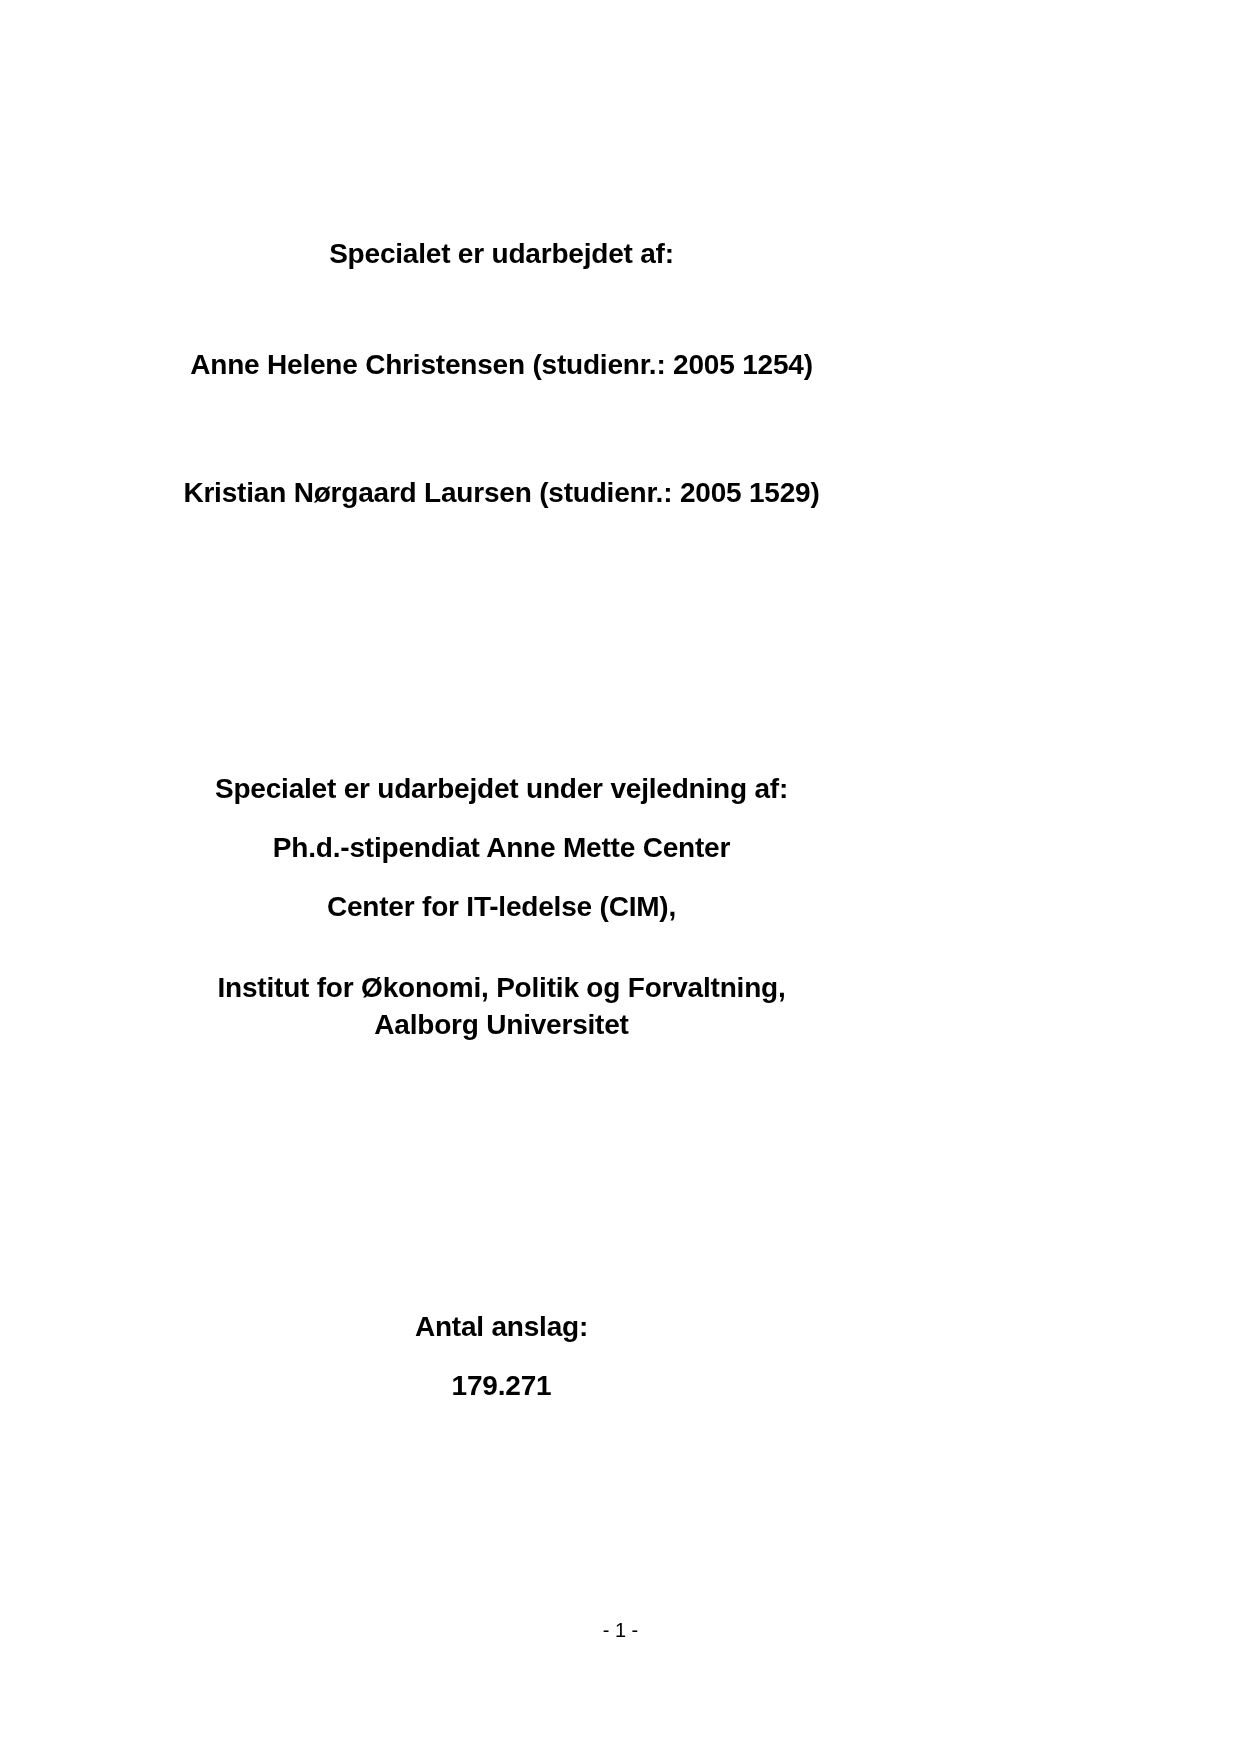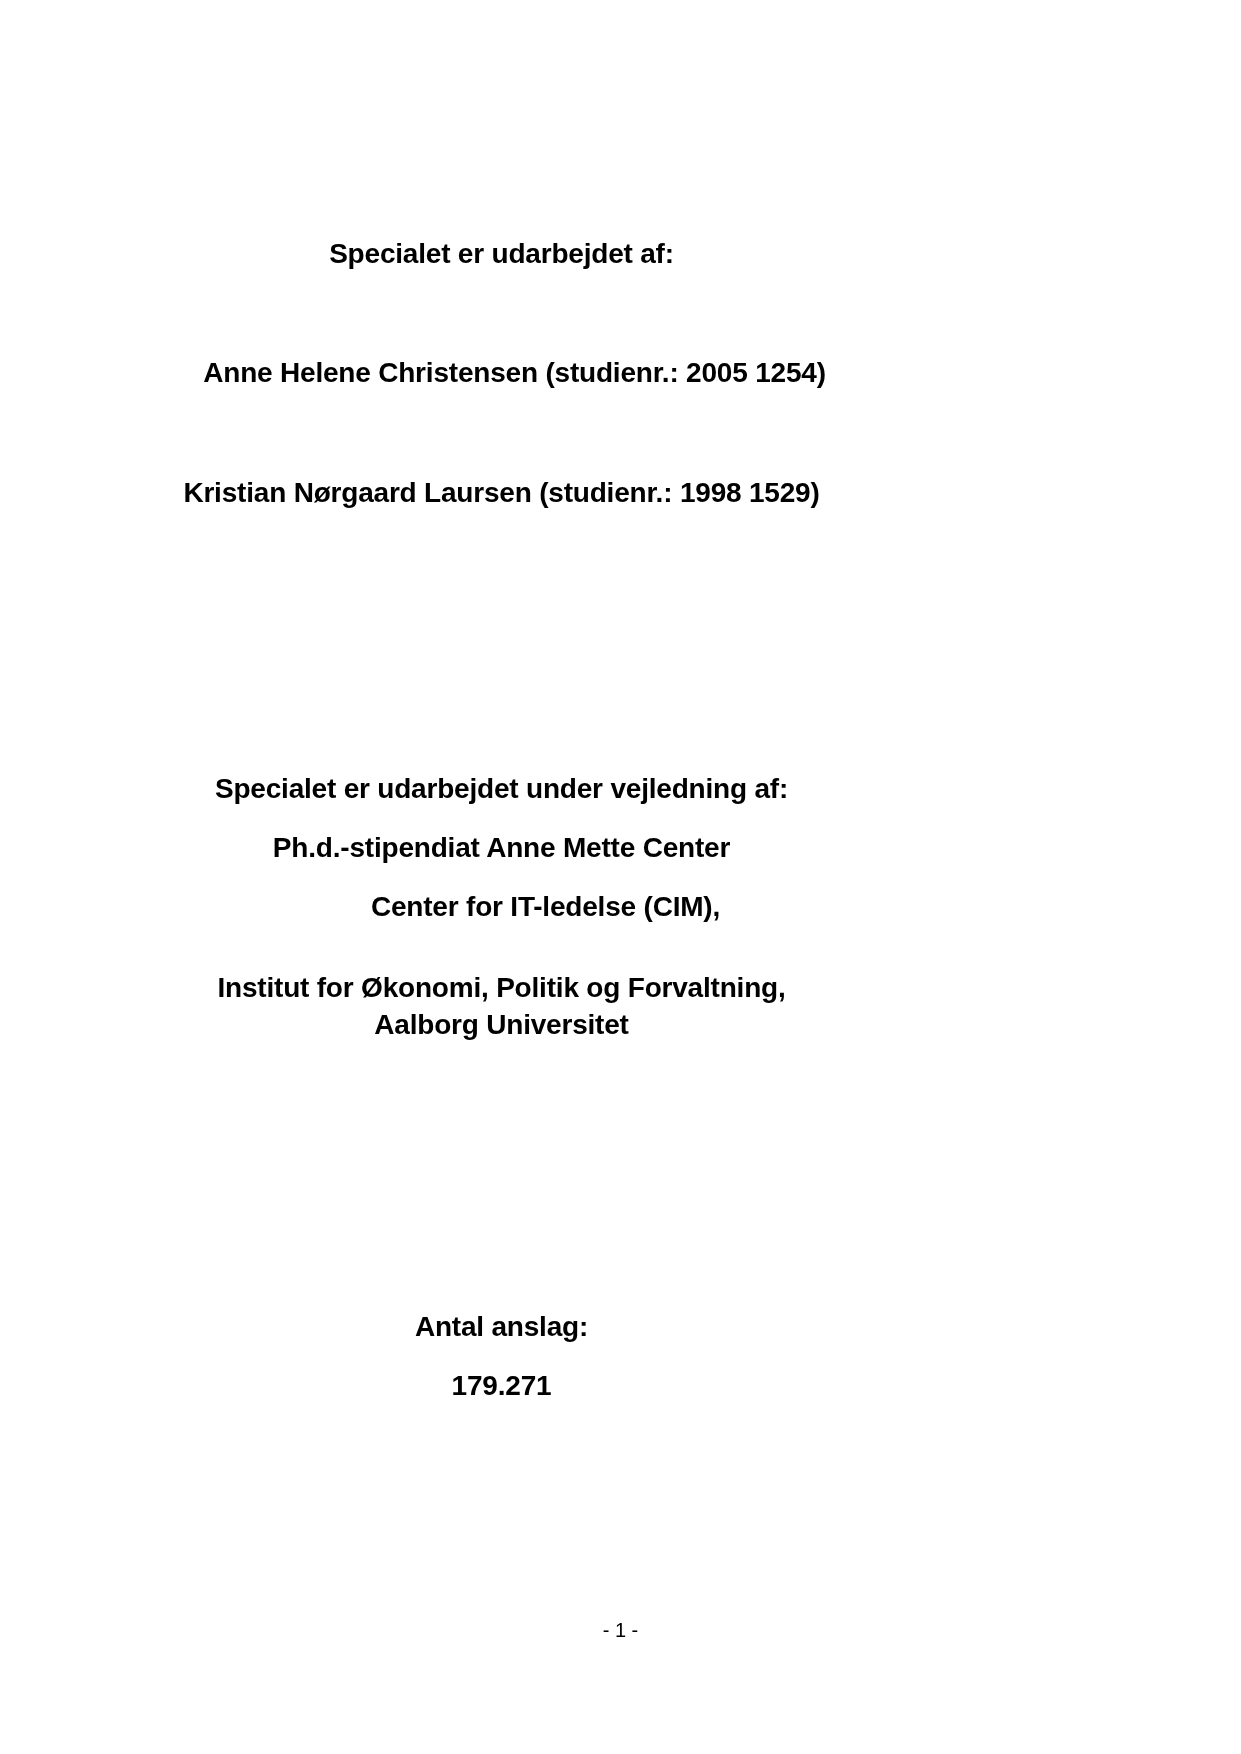--- a/index.html
+++ b/index.html
@@ -37,29 +37,29 @@
       font-weight: normal;
     }
   </style>
 </head>
 <body>
 
 <div>
 
   <div class="line" style="top:237px;">Specialet er udarbejdet af:</div>
 
-  <div class="line" style="top:356px;padding-left:13px;">Anne Helene Christensen (studienr.: 2005 1254)</div>
+  <div class="line" style="top:348px;">Anne Helene Christensen (studienr.: 2005 1254)</div>
 
-  <div class="line" style="top:476px;">Kristian Nørgaard Laursen (studienr.: 1998 1529)</div>
+  <div class="line" style="top:476px;">Kristian Nørgaard Laursen (studienr.: 2005 1529)</div>
 
   <div class="line" style="top:772px;">Specialet er udarbejdet under vejledning af:</div>
 
   <div class="line" style="top:831px;">Ph.d.-stipendiat Anne Mette Center</div>
 
-  <div class="line" style="top:890px;margin-left:44px;">Center for IT-ledelse (CIM),</div>
+  <div class="line" style="top:890px;">Center for IT-ledelse (CIM),</div>
 
   <div class="line" style="top:971px;text-align:center;">Institut for Økonomi, Politik og Forvaltning,</div>
 
   <div class="line" style="top:1008px;">Aalborg Universitet</div>
 
   <div class="line" style="top:1310px;text-align:center;">Antal anslag:</div>
 
   <div class="line" style="top:1369px;">179.271</div>
 
   <div class="footer" style="top:1618px;">- 1 -</div>

